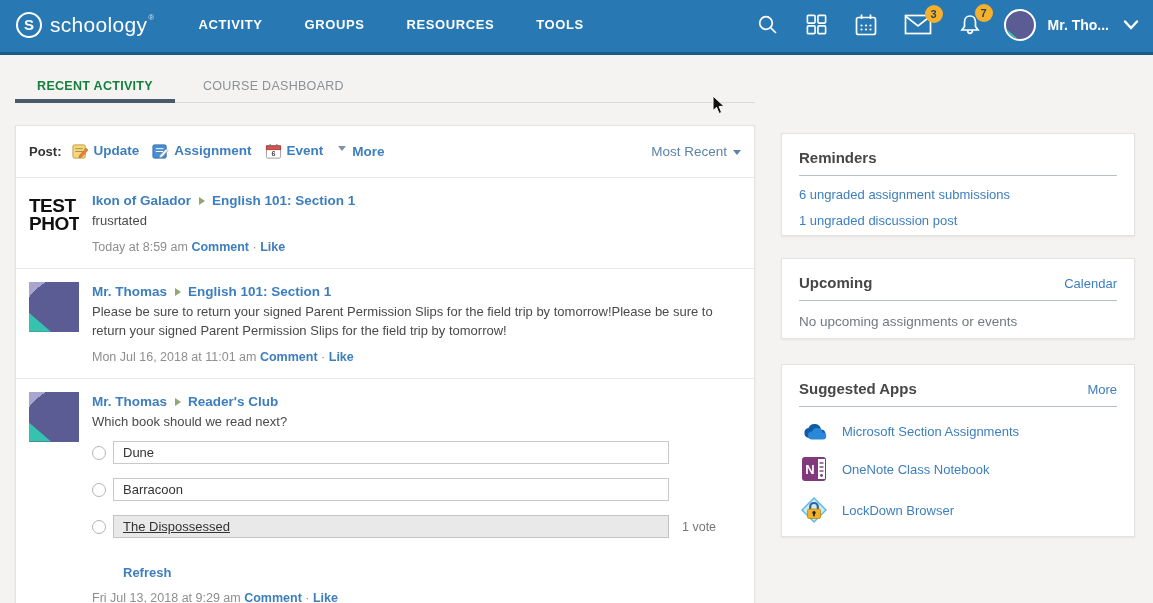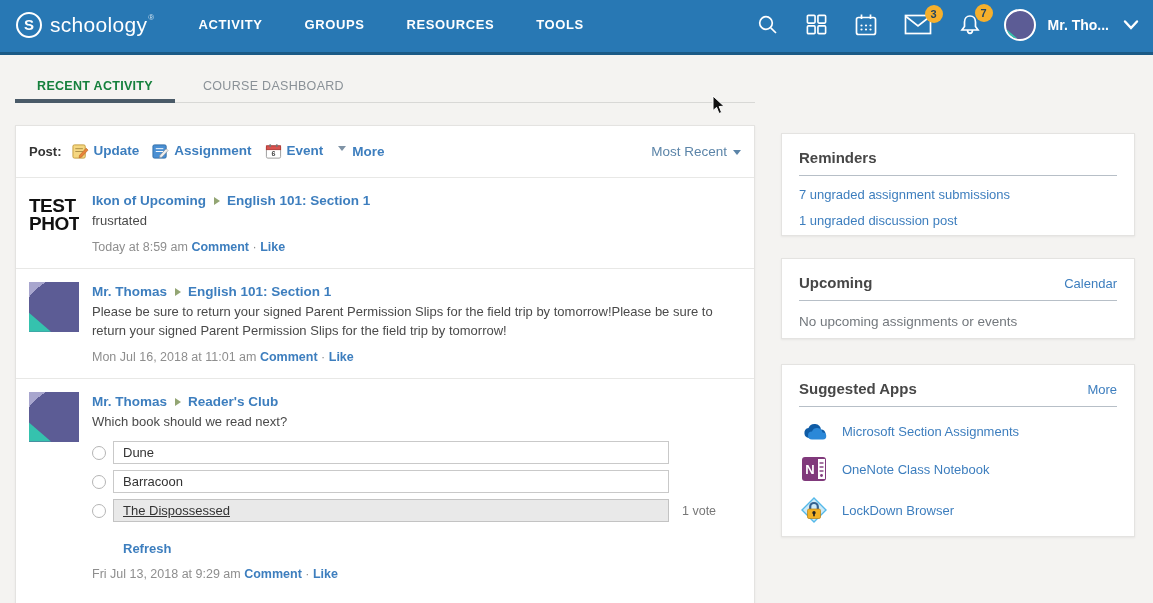--- a/index.html
+++ b/index.html
@@ -110,21 +110,21 @@
   .crumb-arrow {
     display:inline-block; width:0; height:0; margin:0 7px 0 8px;
     border-top:4px solid transparent; border-bottom:4px solid transparent;
     border-left:6px solid #93a573;
   }
   .post-body { font-size:13px; color:#4a4a4a; line-height:1.45; margin-bottom:4px; }
   .post-meta { font-size:12.5px; color:#8e8e8e; margin-top:9px; }
   .post-meta .link { font-weight:bold; }
   
   .poll { margin-top:10px; }
-  .poll-row { display:flex; align-items:center; margin-bottom:6px; }
+  .poll-row { display:flex; align-items:center; margin-bottom:14px; }
   .radio { width:14px; height:14px; border:1.5px solid #b5b5b5; border-radius:50%;
     background:#fff; margin-right:7px; flex:none; cursor:pointer; }
   .poll-box {
     width:556px; height:23px; border:1px solid #c9c9c9; background:#fff;
     font-size:13px; color:#333; display:flex; align-items:center; padding:0 9px;
   }
   .poll-box.voted { background:#e9e9e9; border-color:#c3c3c3;text-decoration:underline; }
   .poll-votes { font-size:12.5px; color:#777; margin-left:13px; }
   .poll-refresh { font-size:13px; font-weight:bold; margin:13px 0 2px 31px; display:inline-block; }
   
@@ -253,21 +253,21 @@
     <div class="sort">
       <span>Most Recent</span>
       <span class="caret-down"></span>
     </div>
   </div>
 
   <div class="post">
     <div class="avatar avatar-tes"><span>TES</span>T<br><span>PHO</span>T</div>
     <div class="post-content">
       <div class="author-row">
-        <span class="link">Ikon of Upcoming</span><span class="crumb-arrow"></span><span class="link">English 101: Section 1</span>
+        <span class="link">Ikon of Galador</span><span class="crumb-arrow"></span><span class="link">English 101: Section 1</span>
       </div>
       <div class="post-body">frusrtated</div>
       <div class="post-meta">
         <span>Today at 8:59 am</span>
         <span class="link">Comment</span>
         <span>·</span>
         <span class="link">Like</span>
       </div>
     </div>
   </div>
@@ -319,21 +319,21 @@
       </div>
     </div>
   </div>
 
 </div>
 
 <div class="card panel panel-reminders">
   <div class="panel-head">
     <div class="panel-title">Reminders</div>
   </div>
-  <span class="link rem-link">7 ungraded assignment submissions</span>
+  <span class="link rem-link">6 ungraded assignment submissions</span>
   <span class="link rem-link">1 ungraded discussion post</span>
 </div>
 
 <div class="card panel panel-upcoming">
   <div class="panel-head">
     <div class="panel-title">Upcoming</div>
     <span class="link panel-action">Calendar</span>
   </div>
   <div class="empty-text">No upcoming assignments or events</div>
 </div>

